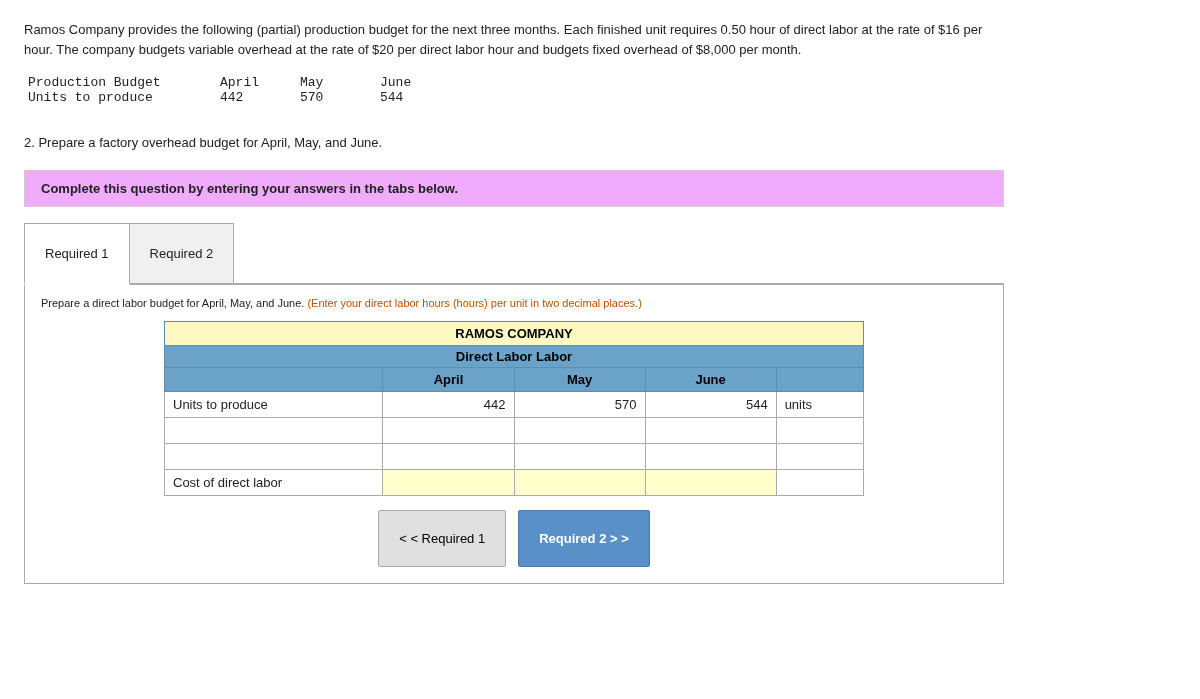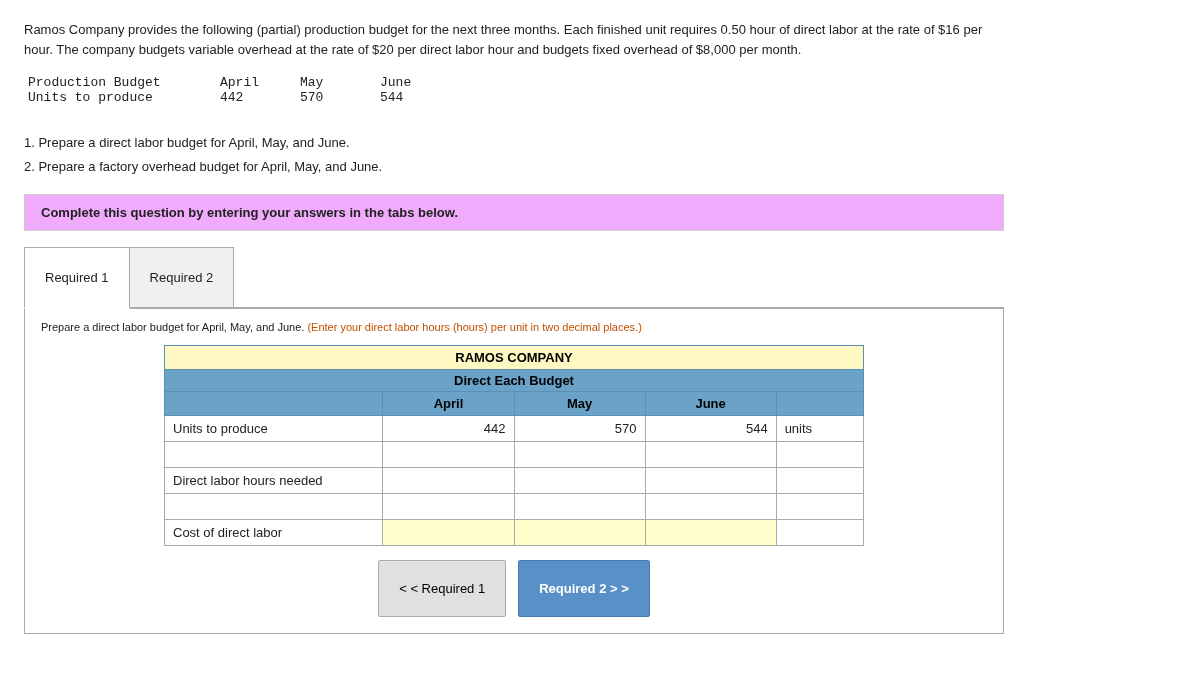--- a/index.html
+++ b/index.html
@@ -221,21 +221,20 @@
   </div>
   <div class="row">
     <span class="col-label">Units to produce</span>
     <span class="col-val">442</span>
     <span class="col-val">570</span>
     <span class="col-val">544</span>
   </div>
 </div>
 
 <div class="instructions">
-  <p>1. Prepare a direct labor budget for April, May, and June.</p>
   <p>2. Prepare a factory overhead budget for April, May, and June.</p>
 </div>
 
 <div class="complete-box">
   <span>Complete this question by entering your answers in the tabs below.</span>
 </div>
 
 <div class="tabs-container">
   <div class="tab active">
     <span>Required 1</span>
@@ -260,21 +259,21 @@
         <col style="width:120px">
         <col style="width:80px">
       </colgroup>
 
       <tbody>
           <tr class="header-row-company">
         <td colspan="5">RAMOS COMPANY</td>
       </tr>
 
       <tr class="header-row-title">
-        <td colspan="5">Direct Each Budget</td>
+        <td colspan="5">Direct Labor Labor</td>
       </tr>
 
       <tr class="header-row-cols">
         <td></td>
         <td>April</td>
         <td>May</td>
         <td>June</td>
         <td></td>
       </tr>
 
@@ -287,27 +286,20 @@
       </tr>
 
       <tr class="input-row">
         <td class="label-cell"></td>
         <td><input type="text" style=""></td>
         <td><input type="text" style=""></td>
         <td><input type="text" style=""></td>
         <td></td>
       </tr>
 
-      <tr class="input-row">
-        <td class="label-cell">Direct labor hours needed</td>
-        <td><input type="text" style=""></td>
-        <td><input type="text" style=""></td>
-        <td><input type="text" style=""></td>
-        <td></td>
-      </tr>
 
       <tr class="input-row">
         <td class="label-cell"></td>
         <td><input type="text" style=""></td>
         <td><input type="text" style=""></td>
         <td><input type="text" style=""></td>
         <td></td>
       </tr>
 
       <tr class="yellow-row">

